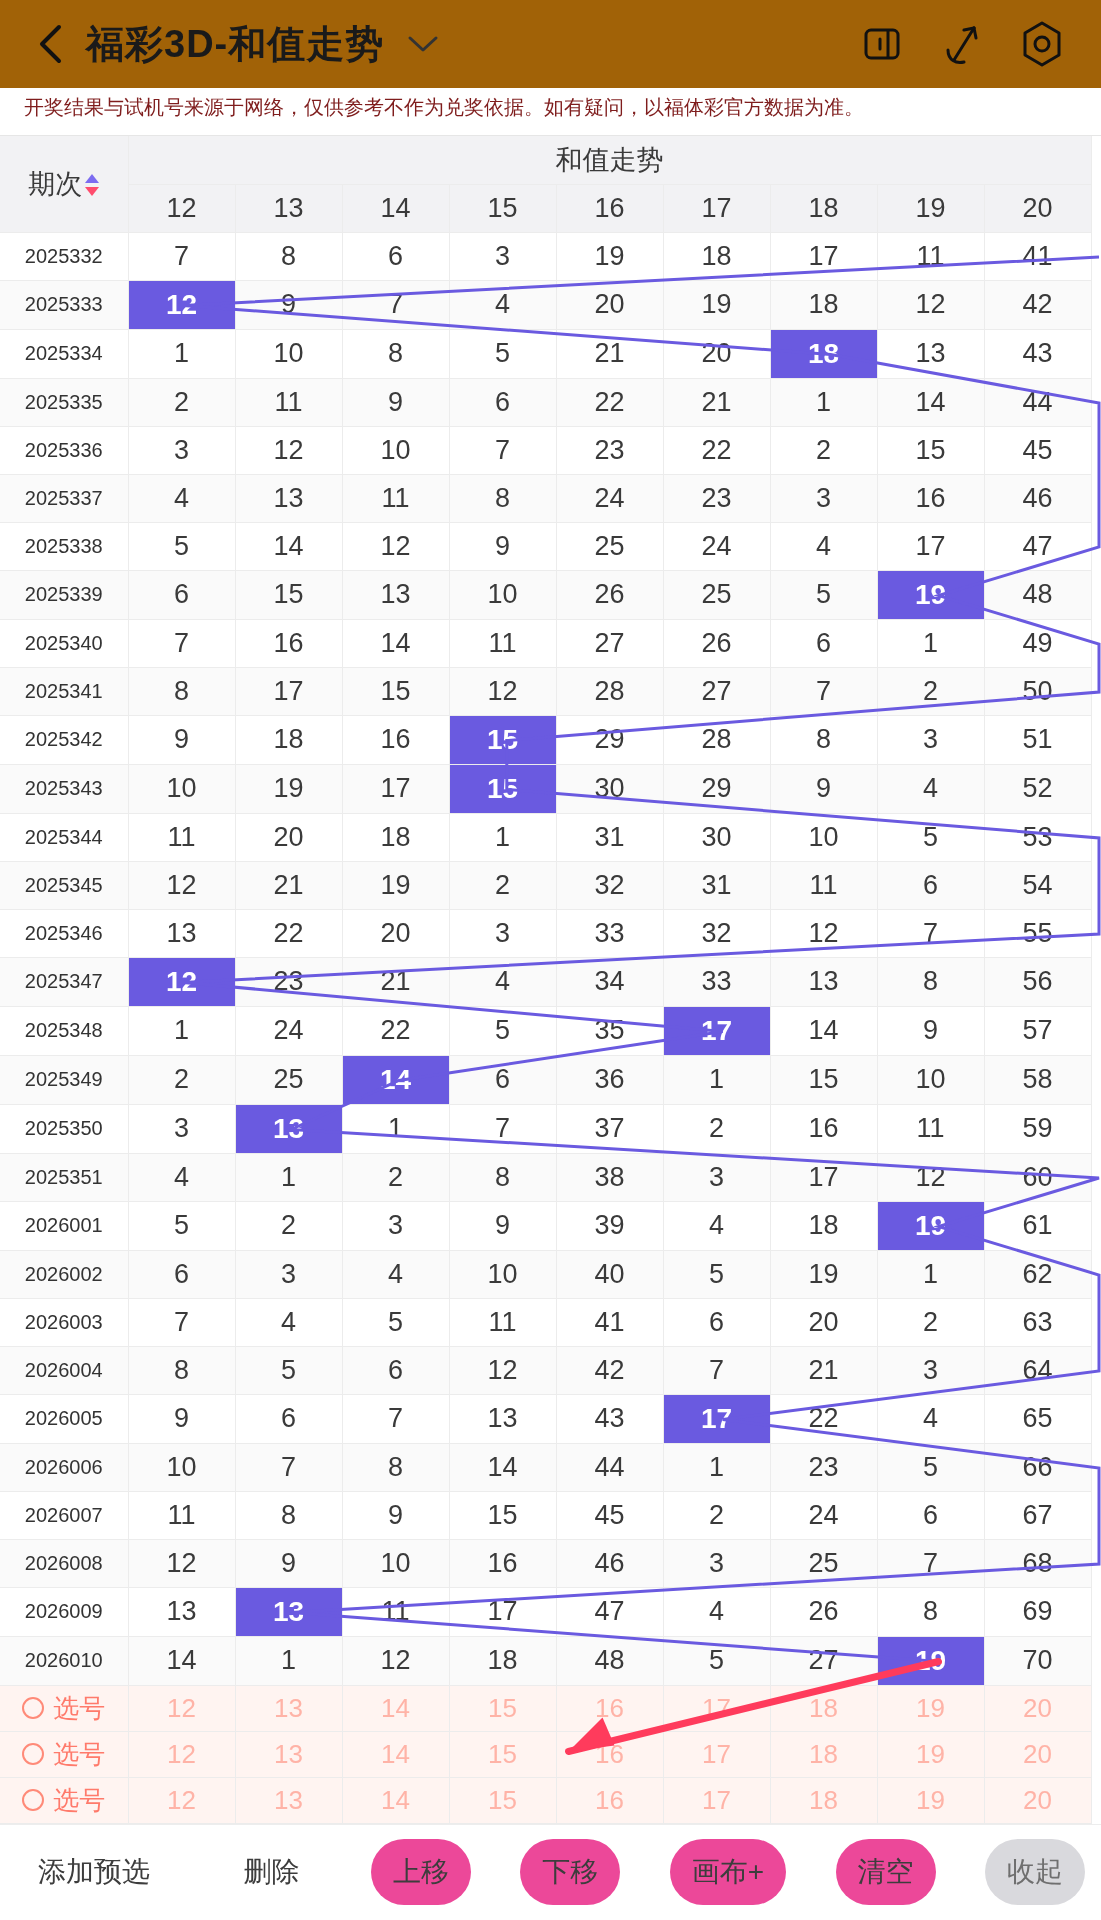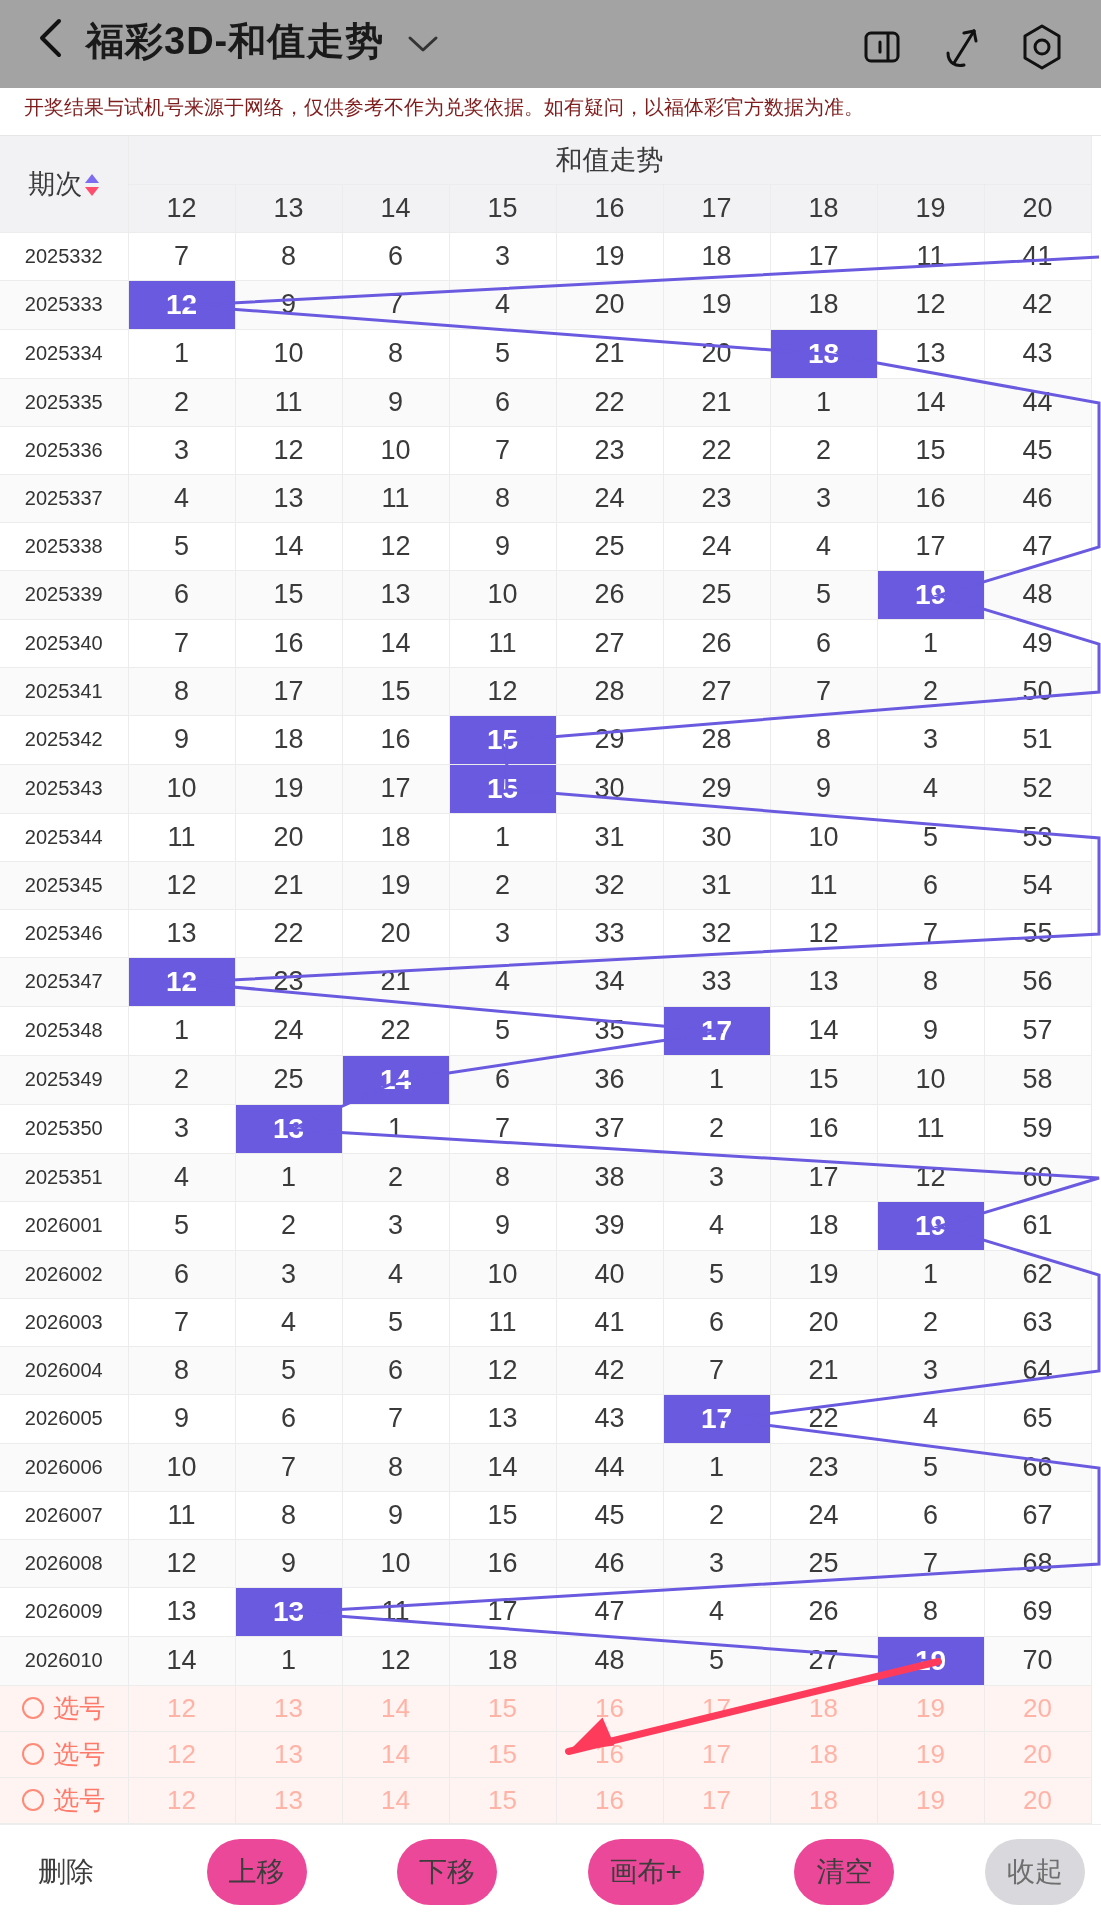--- a/index.html
+++ b/index.html
@@ -8,22 +8,23 @@
     width: 1101px;
     background: #ffffff;
     font-family: "Liberation Sans", "DejaVu Sans", sans-serif;
   }
   body { position: relative; }
 
   
   .header {
     height: 88px;
     display: flex;
-    padding: 16px 28px;
-    background: #a3a3a3;
+    align-items: center;
+    padding: 5px 28px;
+    background: #a16207;
   }
   .back-icon {
     width: 44px; height: 44px;
     display: flex; align-items: center; justify-content: center;
     margin-right: 14px;
   }
   .title {
     font-size: 38px;
     font-weight: bold;
     color: #1a1a1a;
@@ -671,19 +672,20 @@
   <svg class="lines-overlay" id="lines" width="1101" height="1689">
       <path d="M1099.0 121.0 L183.1 169.5 L830.6 218.5 L1099.0 267.0 L1099.0 315.0 L1099.0 363.0 L1099.0 411.0 L938.5 459.5 L1099.0 508.0 L1099.0 556.0 L506.8 604.5 L506.8 653.5 L1099.0 702.0 L1099.0 750.0 L1099.0 798.0 L183.1 846.5 L722.7 895.5 L398.9 944.5 L291.0 993.5 L1099.0 1042.0 L938.5 1090.5 L1099.0 1139.0 L1099.0 1187.0 L1099.0 1235.0 L722.7 1283.5 L1099.0 1332.0 L1099.0 1380.0 L1099.0 1428.0 L291.0 1476.5 L938.5 1525.5 " stroke="#6a5ae0" stroke-width="3" fill="none"></path>
       <g>
         <path d="M938.5234375 1525.5 L568.5234375 1615.5" stroke="#ff3b5c" stroke-width="7" stroke-linecap="round"></path>
         <path d="M568.5234375 1615.5 l 46 -6 l -12 -28 z" fill="#ff3b5c"></path>
       </g>
     </svg>
 </div>
 
 <div class="bottom-bar" id="bottombar">
+    <div class="bbtn plain">添加预选</div>
     <div class="bbtn plain">删除</div>
     <div class="bbtn">上移</div>
     <div class="bbtn">下移</div>
     <div class="bbtn">画布+</div>
     <div class="bbtn">清空</div>
     <div class="bbtn dark">收起</div>
   </div>
 
 </body></html>

